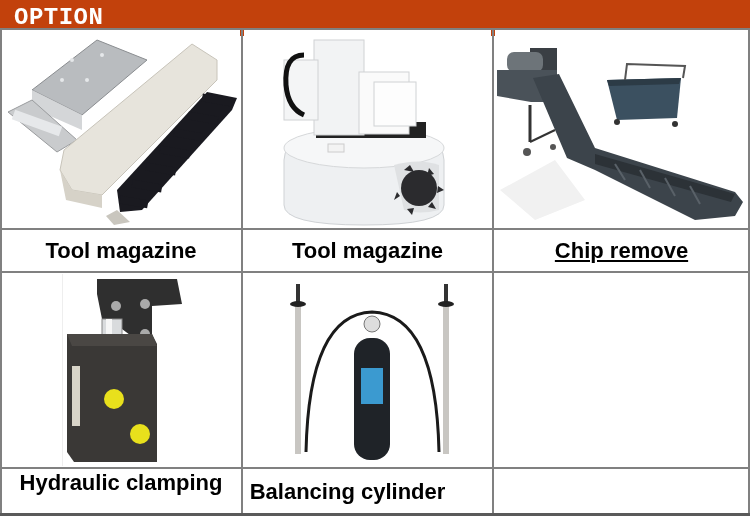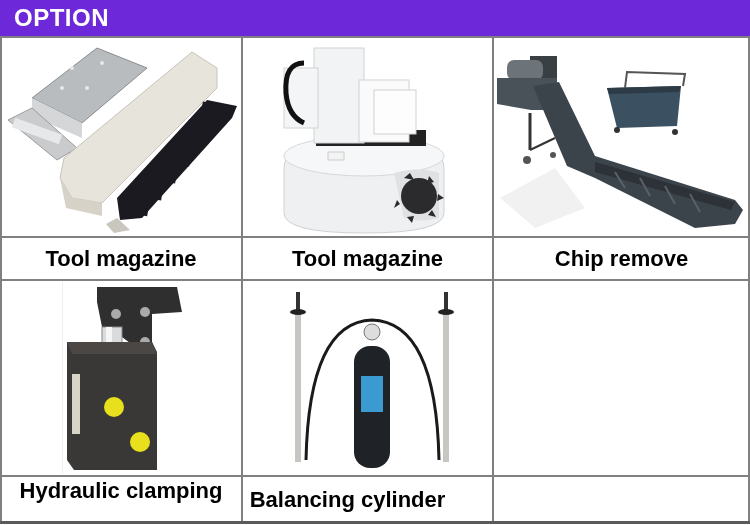--- a/index.html
+++ b/index.html
@@ -1,19 +1,19 @@
 <!DOCTYPE html>
 <html><head>
 <meta charset="utf-8">
 <style>
   html, body { margin:0; padding:0; background:#ffffff; }
   body { width:750px; height:525px; overflow:hidden; position:relative; font-family:"Liberation Sans", sans-serif; }
-  .header { position:absolute; left:0; top:0; width:750px; height:36px; background:#6d28d9; }
+  .header { position:absolute; left:0; top:0; width:750px; height:36px; background:#c2410c;font-family:Liberation Mono, monospace; }
   .header-title { position:absolute; left:14px; top:4px; color:#ffffff; font-weight:bold; font-size:24px; letter-spacing:0.5px; line-height:28px; }
-  .grid { position:absolute; left:0; top:36px; width:750px; height:489px; }
+  .grid { position:absolute; left:0; top:28px; width:750px; height:489px; }
   .vline, .hline { position:absolute; background:#808080; }
   .cell { position:absolute; overflow:hidden; }
   .img-cell svg { display:block; width:100%; height:100%; }
   .label-cell { display:flex; align-items:center; justify-content:center; }
   .label { font-weight:bold; font-size:22px; color:#000000; white-space:nowrap; }
 </style>
 </head>
 <body>
 
 <div class="header">
@@ -100,21 +100,21 @@
       <polygon points="5,160 60,130 90,170 40,190" fill="#f1f1f1"></polygon>
     </svg>
   </div>
 
   <div class="cell label-cell" style="left:2px;top:203px;width:238px;height:39px;">
     <span class="label">Tool magazine</span>
   </div>
   <div class="cell label-cell" style="left:244px;top:203px;width:247px;height:39px;">
     <span class="label">Tool magazine</span>
   </div>
-  <div class="cell label-cell" style="left:495px;top:203px;width:253px;height:39px;">
+  <div class="cell label-cell" style="left:495px;top:203px;width:253px;height:39px;text-decoration:underline;">
     <span class="label">Chip remove</span>
   </div>
 
   <div class="cell img-cell" style="left:2px;top:246px;width:238px;height:192px;">
     <svg viewBox="0 0 238 192">
       <rect width="238" height="192" fill="#fff"></rect>
       <rect x="60" y="0" width="1" height="192" fill="#eee"></rect>
       <polygon points="95,5 175,5 180,30 150,32 150,60 140,70 120,55 100,45 95,20" fill="#2f2f2f"></polygon>
       <rect x="100" y="45" width="20" height="45" fill="#d9dbdd" stroke="#888"></rect>
       <rect x="104" y="45" width="6" height="45" fill="#f6f6f6"></rect>

